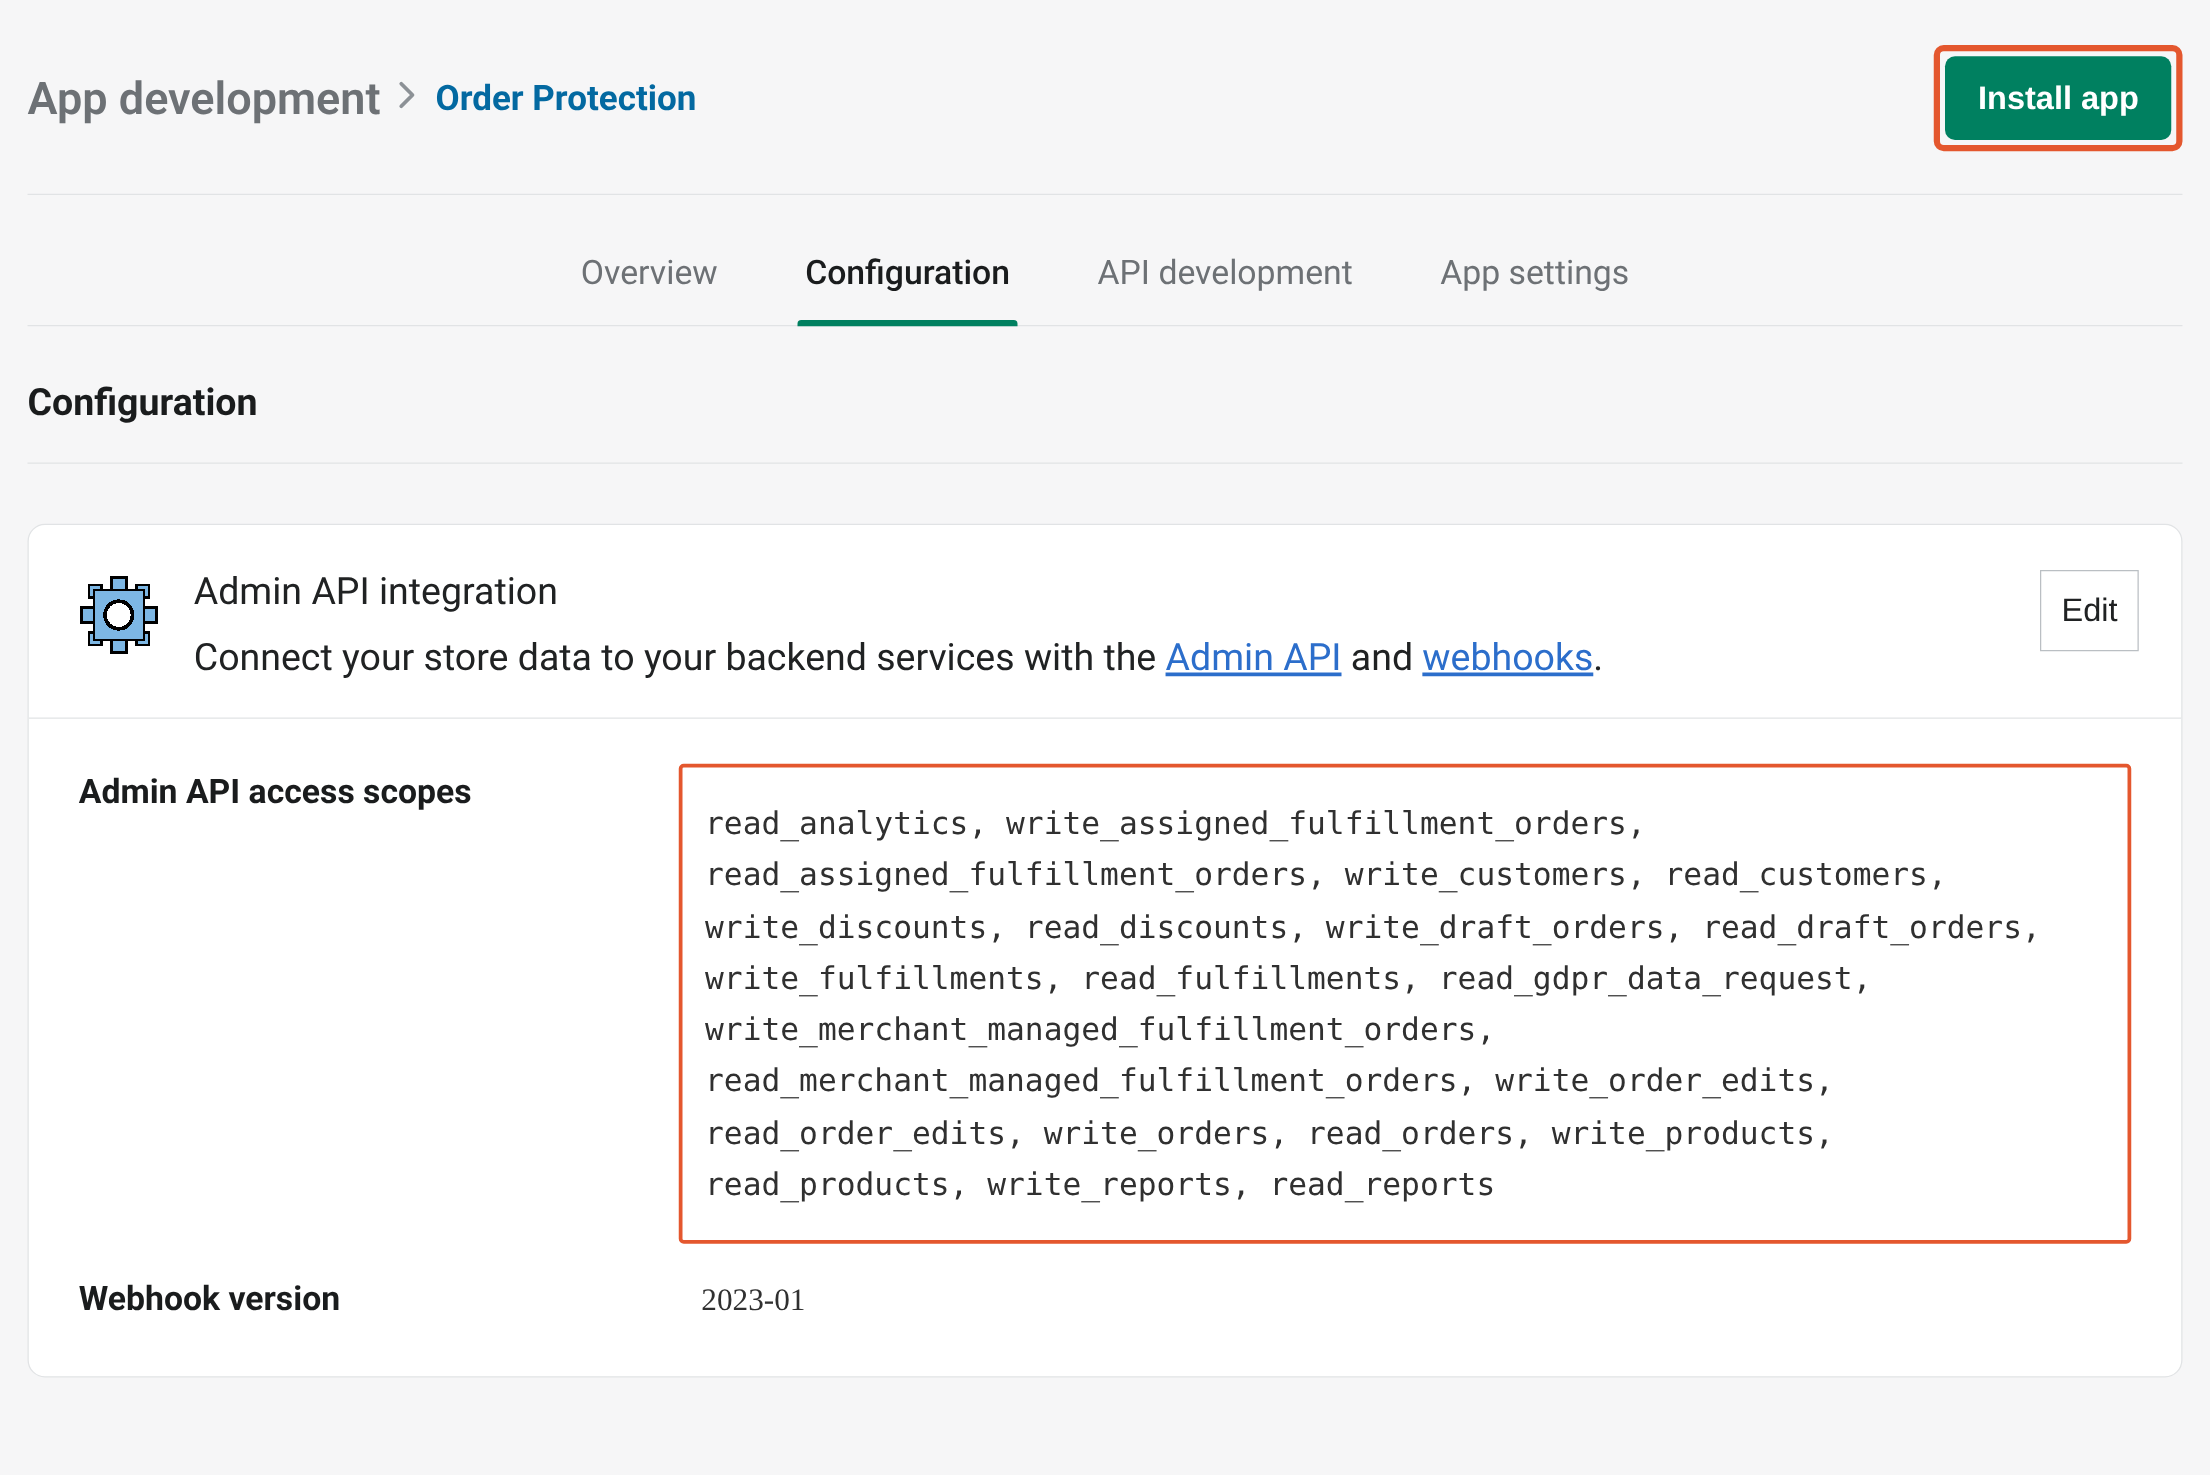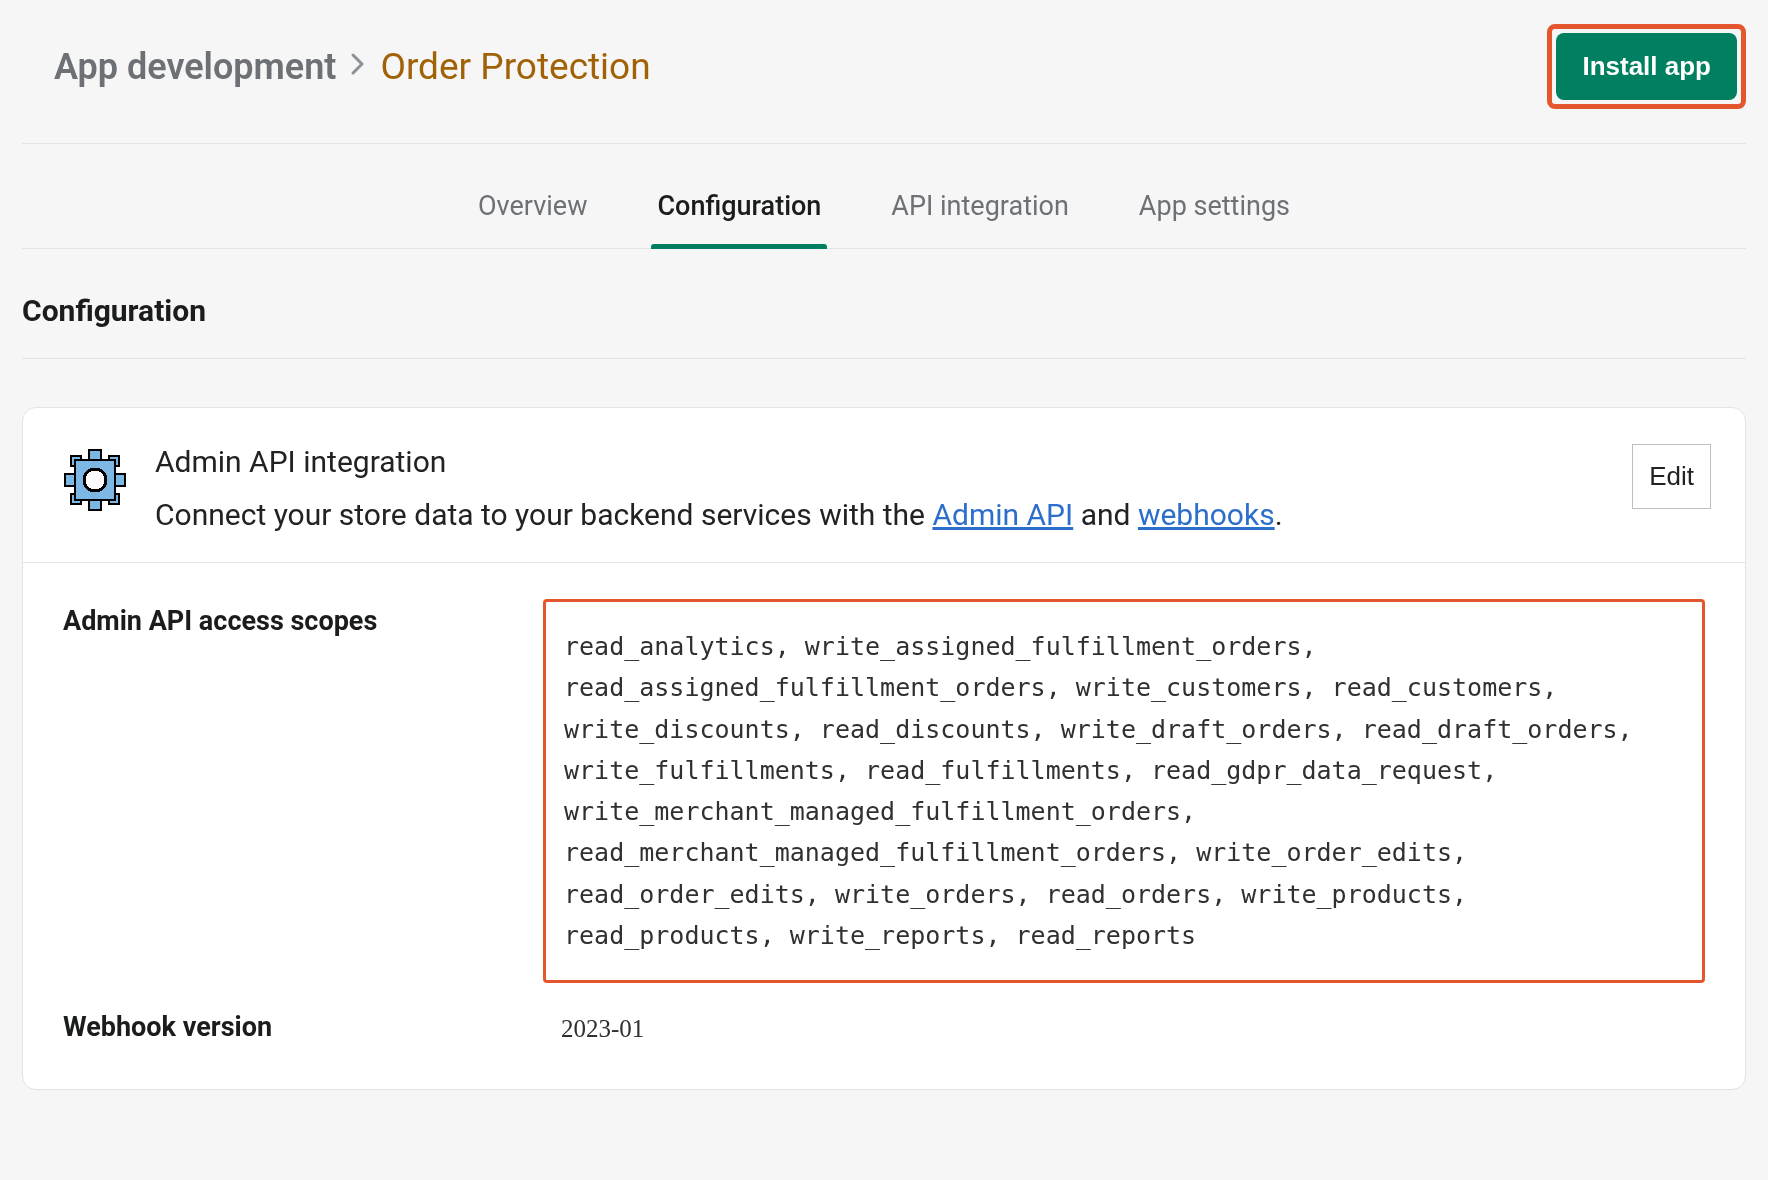--- a/index.html
+++ b/index.html
@@ -10,41 +10,40 @@
     width: 1768px;
     height: 1180px;
     overflow: hidden;
   }
   .shell { width: 1768px; height: 1180px; transform-origin: top left; }
   .inner { padding: 0 0 0 0; }
   .topbar {
     display: flex;
     align-items: center;
     justify-content: space-between;
-    padding: 24px 22px 34px 22px;
-    margin-left: 32px;
+    padding: 36px 22px 34px 22px;
   }
   .breadcrumb {
     display: flex;
     align-items: center;
     gap: 14px;
   }
   .breadcrumb .parent {
     font-size: 36px;
     font-weight: 600;
     color: #6d7175;
   }
   .breadcrumb .chevron {
     font-size: 28px;
     color: #8c9196;
   }
   .breadcrumb .current {
-    font-size: 37px;
-    font-weight: 400;
-    color: #a16207;
+    font-size: 28px;
+    font-weight: 700;
+    color: #0369a1;
   }
   .install-wrap {
     border: 5px solid #e4572e;
     border-radius: 8px;
     padding: 4px;
   }
   .install-btn {
     background: #008060;
     color: #ffffff;
     border: none;
@@ -193,21 +192,21 @@
     <div class="install-wrap">
       <button class="install-btn">Install app</button>
     </div>
   </div>
 
   <div class="divider"></div>
 
   <div class="tabs">
     <div class="tab">Overview</div>
     <div class="tab active">Configuration</div>
-    <div class="tab">API integration</div>
+    <div class="tab">API development</div>
     <div class="tab">App settings</div>
   </div>
 
   <div class="section-title">Configuration</div>
   <div class="divider2"></div>
 
   <div class="card">
     <div class="card-header">
       <div class="gear-icon">
         <svg viewBox="0 0 64 64" shape-rendering="crispEdges">

